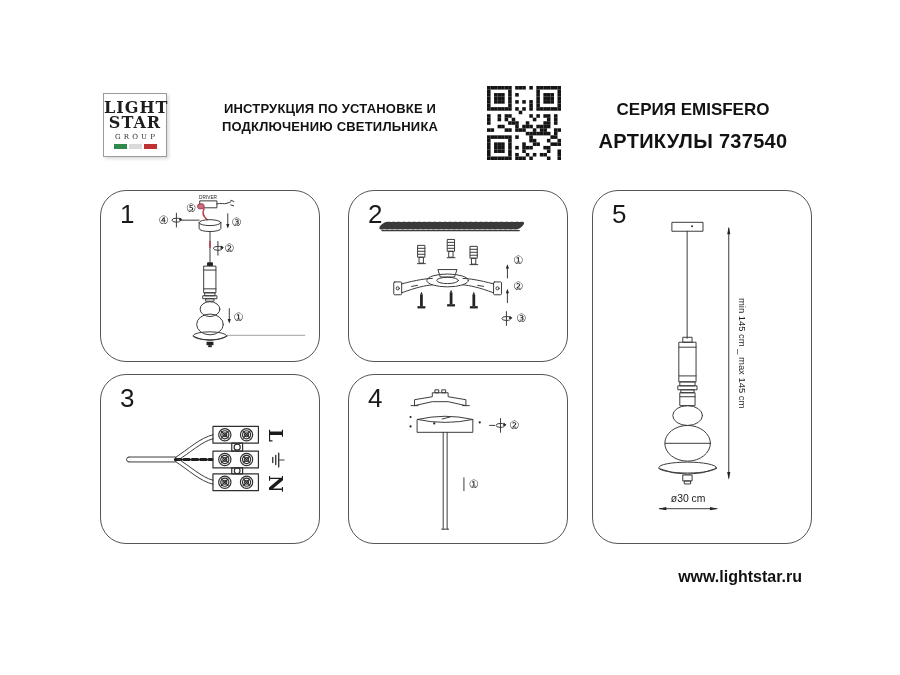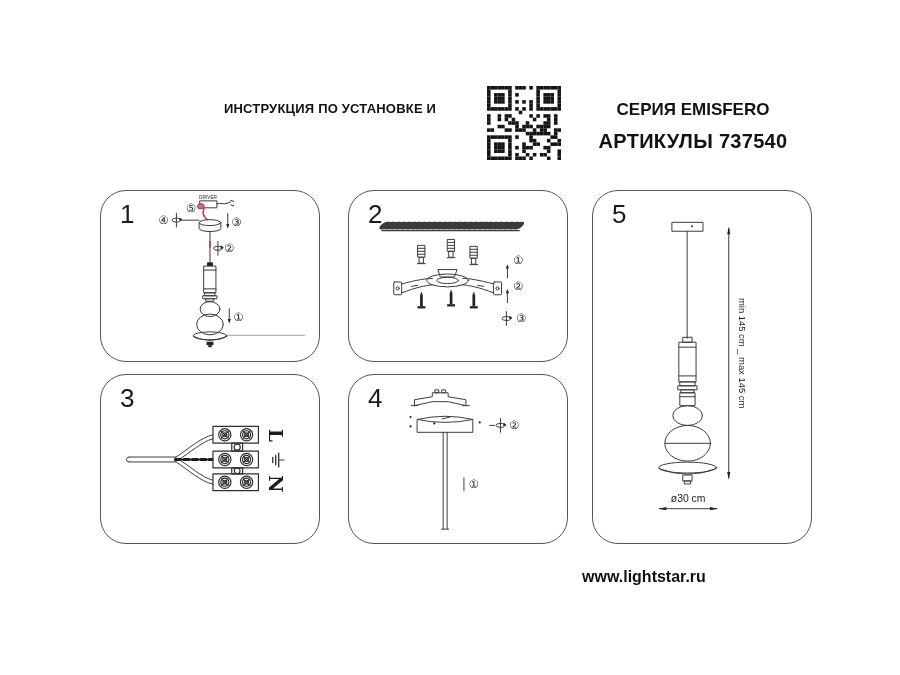--- a/index.html
+++ b/index.html
@@ -41,21 +41,21 @@
   
   .ln{stroke:#3a3a3a;fill:none;stroke-width:1;stroke-linecap:round;stroke-linejoin:round;}
   .lnb{stroke:#2f2f2f;fill:none;stroke-width:1.2;stroke-linecap:round;stroke-linejoin:round;}
   .fillk{fill:#232323;stroke:none;}
   .txt{fill:#1c1c1c;stroke:none;font-family:"Liberation Sans",sans-serif;}
   .circ{font-size:11.5px;text-anchor:middle;}
   .red{stroke:#b63a4a;}
   .grayln{stroke:#949494;stroke-width:.9;}
   .seriflbl{font-family:"DejaVu Serif",serif;font-weight:bold;font-size:19px;text-anchor:middle;}
 
-  .footer{position:absolute;left:582px;top:568px;width:220px;text-align:left;
+  .footer{position:absolute;left:582px;top:568px;width:220px;text-align:right;
           font-weight:bold;font-size:16px;color:#111;}
 </style>
 </head>
 <body>
 
 <div class="sheet">
 
   <svg width="0" height="0" style="position:absolute" aria-hidden="true">
     <defs>
       <g id="screwIcon" class="ln">
@@ -87,23 +87,34 @@
       <g id="term" class="lnb">
         <circle cx="0" cy="0" r="6.2"></circle>
         <circle cx="0" cy="0" r="4.1"></circle>
         <circle cx="0" cy="0" r="2"></circle>
         <line x1="-3.4" y1="-3.4" x2="3.4" y2="3.4"></line>
         <line x1="-3.4" y1="3.4" x2="3.4" y2="-3.4"></line>
       </g>
     </defs>
   </svg>
 
+  <div class="logo">
+    <div class="logo-word first">LIGHT</div>
+    <div class="logo-word">STAR</div>
+    <div class="logo-group">GROUP</div>
+    <div class="flag">
+      <span class="fg"></span>
+      <span class="fw"></span>
+      <span class="fr"></span>
+    </div>
+  </div>
 
   <div class="title">
     <div>ИНСТРУКЦИЯ ПО УСТАНОВКЕ И</div>
+    <div>ПОДКЛЮЧЕНИЮ СВЕТИЛЬНИКА</div>
   </div>
 
   <svg id="qr" class="qr" viewBox="0 0 74 74">
       <g fill="#141414">
         <rect x="0.00" y="0.00" width="3.57" height="3.57"></rect>
         <rect x="3.52" y="0.00" width="3.57" height="3.57"></rect>
         <rect x="7.05" y="0.00" width="3.57" height="3.57"></rect>
         <rect x="10.57" y="0.00" width="3.57" height="3.57"></rect>
         <rect x="14.10" y="0.00" width="3.57" height="3.57"></rect>
         <rect x="17.62" y="0.00" width="3.57" height="3.57"></rect>

